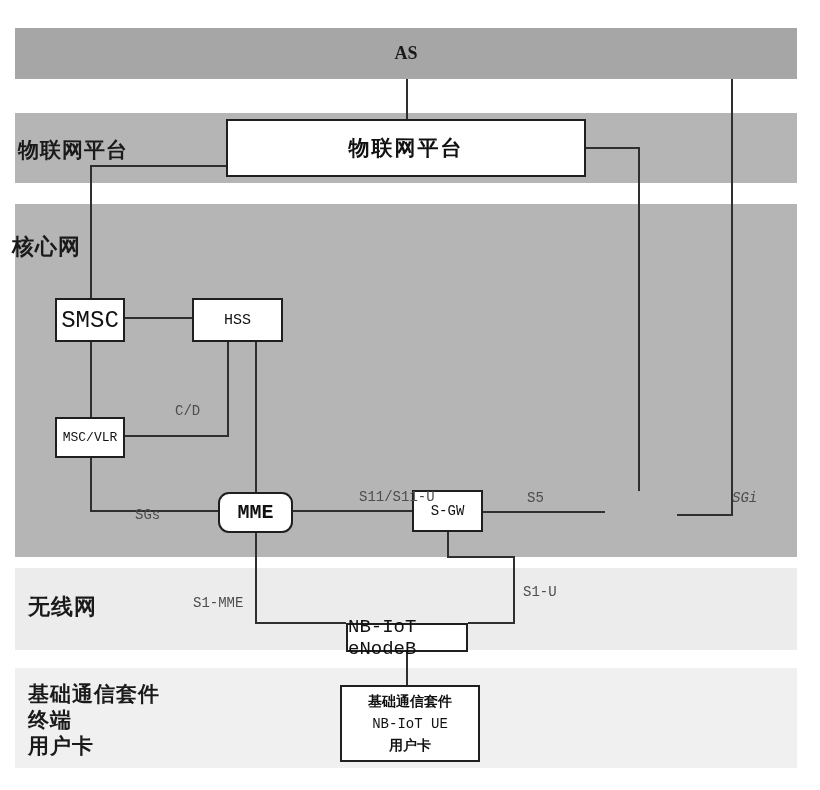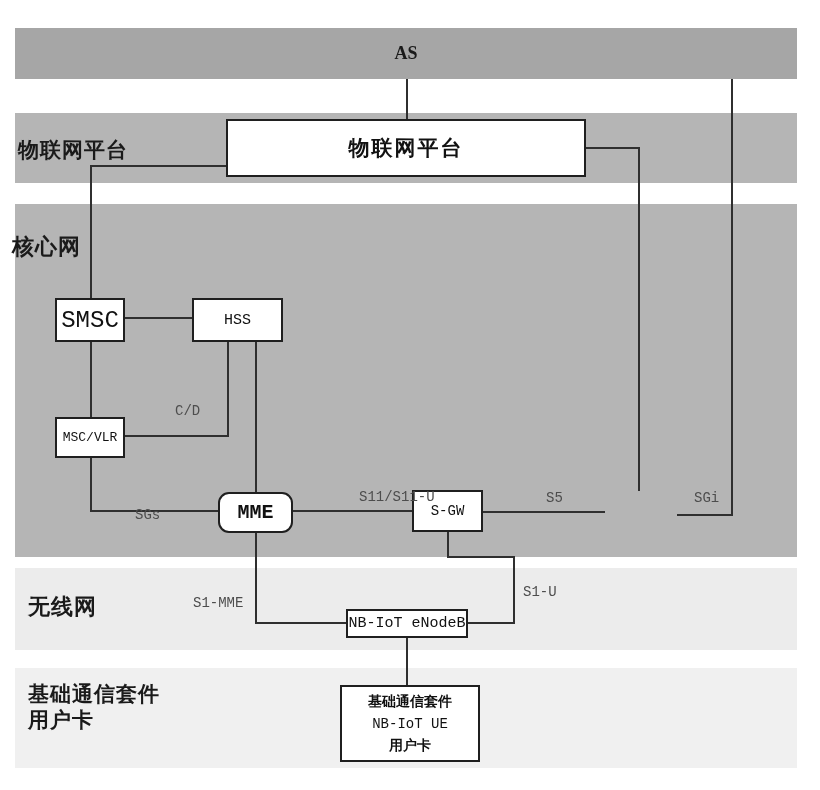--- a/index.html
+++ b/index.html
@@ -42,55 +42,56 @@
     box-sizing:border-box;color:#111;
   }
   .latin{font-family:"Liberation Mono", monospace;}
   #node-platform{left:226px;top:119px;width:360px;height:58px;font-size:21px;font-weight:600;letter-spacing:2px;}
   #node-smsc{left:55px;top:298px;width:70px;height:44px;font-size:24px;}
   #node-hss{left:192px;top:298px;width:91px;height:44px;font-size:15px;}
   #node-mscvlr{left:55px;top:417px;width:70px;height:41px;font-size:13px;}
   #node-mme{left:218px;top:492px;width:75px;height:41px;font-size:20px;font-weight:700;border-radius:11px;}
   #node-sgw{left:412px;top:490px;width:71px;height:42px;font-size:14px;}
   #node-pgw{left:605px;top:491px;width:72px;height:43px;font-size:19px;}
-  #node-enodeb{left:346px;top:609px;width:122px;height:29px;font-size:15px;}
+  #node-enodeb{left:346px;top:623px;width:122px;height:29px;font-size:19px;}
   #node-ue{left:340px;top:685px;width:140px;height:77px;flex-direction:column;
     font-size:14px;line-height:22px;text-align:center;font-weight:600;}
   #node-ue .ue-latin{font-weight:400;}
 
   
   .link-label{
     position:absolute;color:#4d4d4d;font-size:14px;
     font-family:"Liberation Mono", monospace;white-space:nowrap;
   }
   #lbl-cd{left:175px;top:403px;text-align:center;}
   #lbl-sgs{left:135px;top:507px;}
   #lbl-s11{left:312px;top:489px;margin-left:47px;}
-  #lbl-s5{left:527px;top:490px;margin-left:19px;}
-  #lbl-sgi{left:694px;top:490px;}
+  #lbl-s5{left:527px;top:490px;}
+  #lbl-sgi{left:732px;top:490px;font-style:italic;}
   #lbl-s1mme{left:193px;top:595px;}
   #lbl-s1u{left:523px;top:584px;}
 </style>
 </head>
 <body>
 
 <div id="stage">
 
   <div class="band" id="band-as"></div>
   <div class="band" id="band-platform"></div>
   <div class="band" id="band-core"></div>
   <div class="band" id="band-radio"></div>
   <div class="band" id="band-terminal"></div>
 
   <div class="band-label" id="label-as">AS</div>
   <div class="band-label" id="label-platform-band">物联网平台</div>
   <div class="band-label" id="label-core">核心网</div>
   <div class="band-label" id="label-radio">无线网</div>
   <div class="band-label" id="label-terminal">
     <div>基础通信套件</div>
+    <div>终端</div>
     <div>用户卡</div>
   </div>
 
   <div class="vline" style="left:406px;top:79px;height:40px;"></div>
   <div class="hline" style="left:90px;top:165px;width:136px;"></div>
   <div class="vline" style="left:90px;top:165px;height:133px;"></div>
   <div class="hline" style="left:125px;top:317px;width:67px;"></div>
   <div class="vline" style="left:90px;top:342px;height:75px;"></div>
   <div class="vline" style="left:90px;top:458px;height:54px;"></div>
   <div class="hline" style="left:90px;top:510px;width:128px;"></div>

